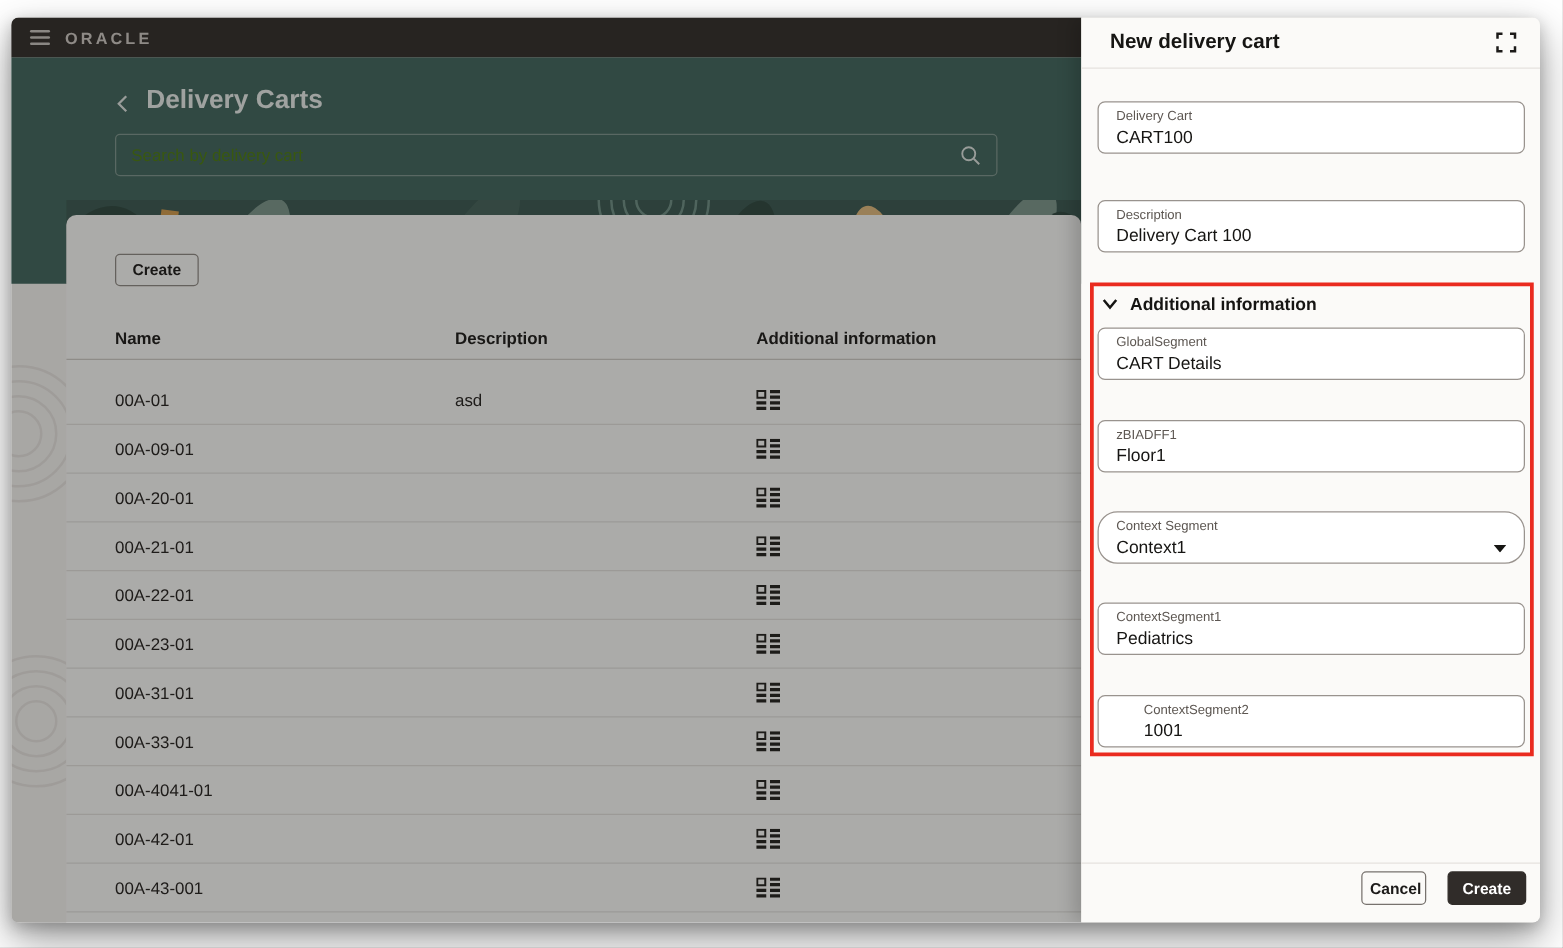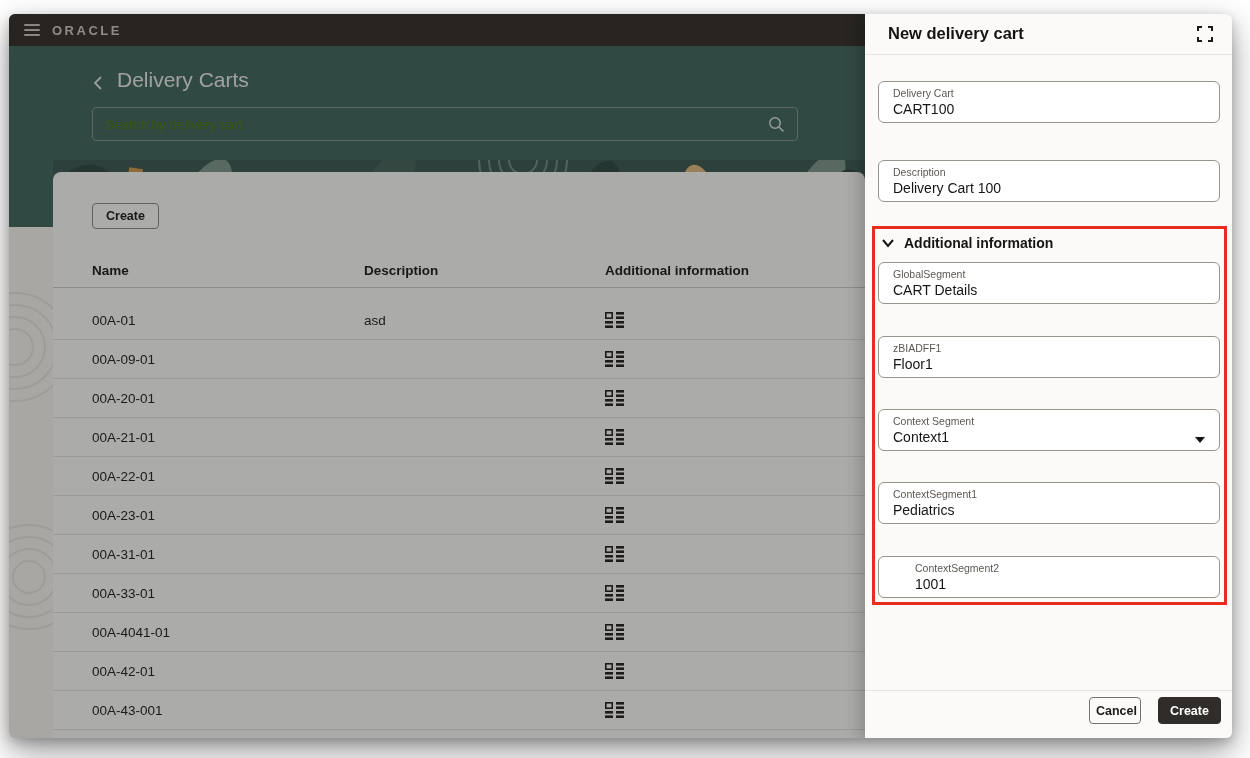--- a/index.html
+++ b/index.html
@@ -10,21 +10,21 @@
     box-shadow:0 14px 34px rgba(0,0,0,.38), 0 4px 12px rgba(0,0,0,.22);}
   
   .main{position:absolute;inset:0 367px 0 0;border-radius:13px;}
   .topbar{position:absolute;left:0;top:0;width:856px;height:32px;background:#312d2a;
     display:flex;align-items:center;padding-left:15px;gap:12px;}
   .hamburger{display:flex;flex-direction:column;gap:3px;width:16px;cursor:pointer;}
   .hamburger span{display:block;height:2px;background:#c9c4bf;border-radius:1px;}
   .brand{color:#cfc9c4;font-size:13px;font-weight:700;letter-spacing:2.5px;}
   .teal{position:absolute;left:0;top:32px;width:856px;height:181px;background:#40655d;}
   .back-ic{position:absolute;left:83px;top:61px;}
-  .page-title{position:absolute;left:108px;top:54px;font-size:21px;font-weight:400;color:#e9edeb;text-align:right;}
+  .page-title{position:absolute;left:108px;top:54px;font-size:21px;font-weight:700;color:#e9edeb;text-align:right;}
   .searchbox{position:absolute;left:83px;top:93px;width:706px;height:34px;border:1px solid #7e958e;
     border-radius:4px;display:flex;align-items:center;padding:0 12px;color:#4d7c0f;font-size:13.5px;cursor:text;}
   .searchbox .mag{margin-left:auto;display:flex;}
   .banner{position:absolute;left:44px;top:146px;}
   .strip-watermark{position:absolute;left:0;top:213px;}
   .card{position:absolute;left:44px;top:158px;width:812px;height:566px;background:#fbfaf9;
     border-radius:8px 8px 0 0;padding:31px 39px 0 39px;overflow:hidden;}
   .btn-create-table{height:26px;padding:0 13px;background:#fbfaf9;border:1px solid #8f8a85;
     border-radius:4px;font-size:12.5px;font-weight:700;color:#1c1a19;cursor:pointer;
     font-family:"Liberation Sans",sans-serif;}
@@ -41,21 +41,21 @@
   .panel{position:absolute;left:856px;top:0;width:367px;height:724px;background:#fbfaf8;z-index:10;
     box-shadow:-6px 0 14px rgba(0,0,0,.18);}
   .panel-hdr{position:absolute;left:0;top:0;right:0;height:41px;border-bottom:1px solid #e6e2de;}
   .panel-title{position:absolute;left:23px;top:10px;font-size:16.5px;font-weight:700;color:#161513;}
   .expand-btn{position:absolute;right:16px;top:9px;width:22px;height:22px;background:none;border:none;
     padding:2px;cursor:pointer;display:flex;}
   .fld{position:absolute;left:13px;width:342px;height:42px;background:#ffffff;border:1px solid #99938e;
     border-radius:6px;padding:5px 14px;cursor:text;}
   .fld .lbl{display:block;font-size:10.5px;color:#5d5752;line-height:13px;}
   .fld .val{display:block;font-size:14px;color:#161513;line-height:19px;}
-  .fld.select{cursor:pointer;}
+  .fld.select{cursor:pointer;border-radius:16px;}
   .fld .caret{position:absolute;right:14px;top:19px;}
   .f-dc{top:67px;} .f-desc{top:146px;} .f-gs{top:248px;} .f-z{top:322px;}
   .f-cs{top:395px;} .f-c1{top:468px;} .f-c2{top:542px;padding-left:36px;}
   .redbox{position:absolute;left:7px;top:212px;width:355px;height:379px;border:3px solid #ea2b1f;
     pointer-events:none;z-index:20;}
   .section-hdr{position:absolute;left:16px;top:221px;display:flex;align-items:center;gap:9px;
     background:none;border:none;padding:0;cursor:pointer;font-family:"Liberation Sans",sans-serif;}
   .section-hdr .stitle{font-size:14px;font-weight:700;color:#161513;}
   .panel-ftr{position:absolute;left:0;right:0;top:676px;bottom:0;border-top:1px solid #e6e2de;}
   .btn-cancel{position:absolute;left:224px;top:6px;width:52px;height:27px;background:#fbfaf8;

